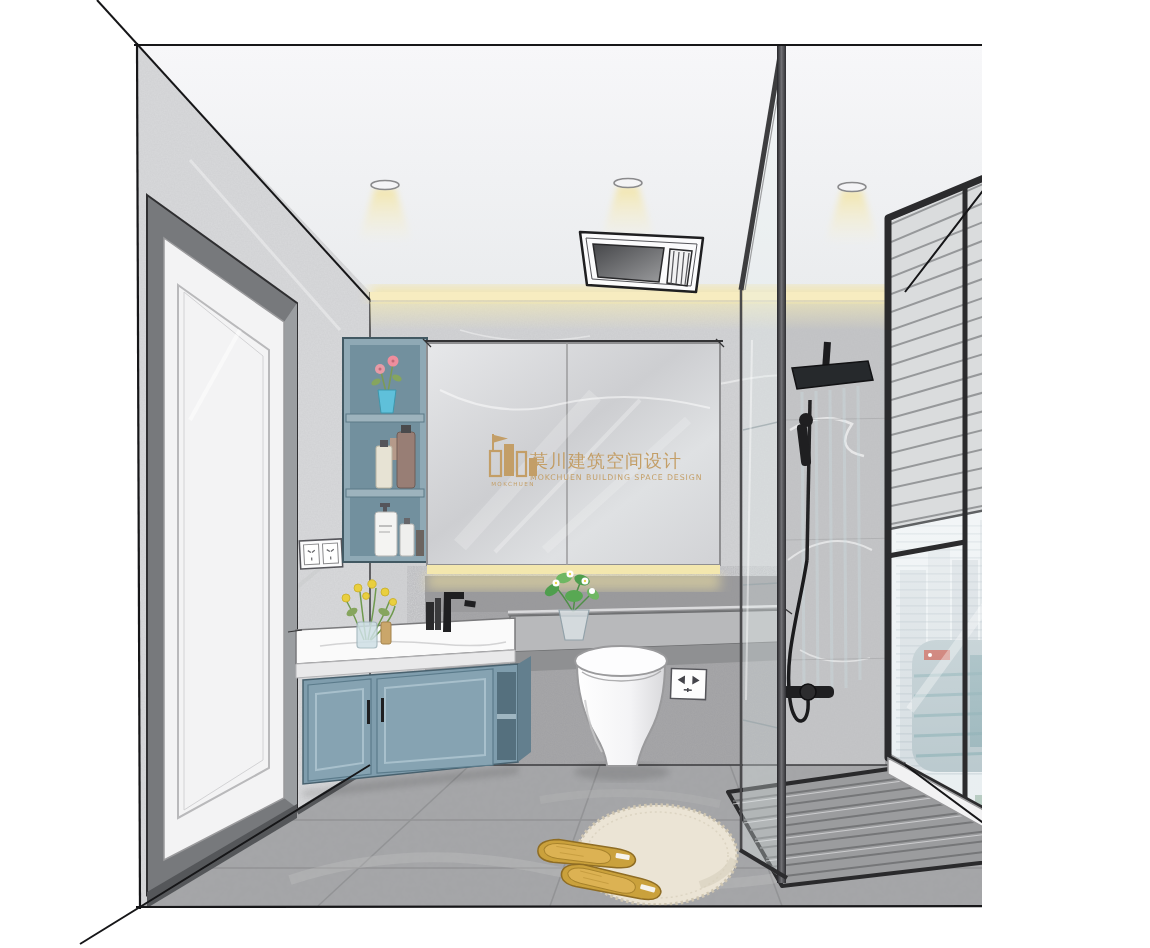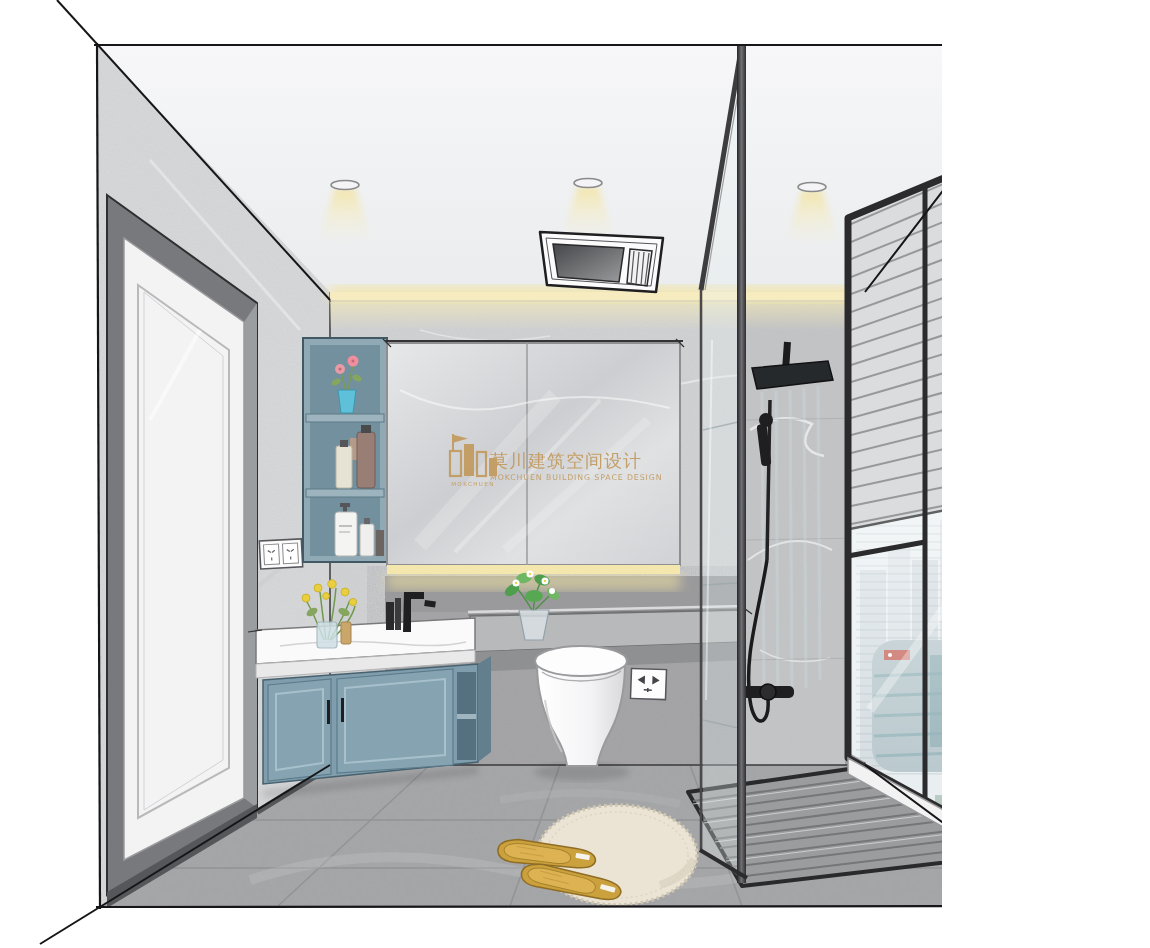--- a/index.html
+++ b/index.html
@@ -1,17 +1,17 @@
 <!DOCTYPE html>
 <html><head>
 <meta charset="utf-8">
 <style>
   html,body{margin:0;padding:0;background:#ffffff;}
   .canvas{position:relative;width:942px;height:948px;background:#fca5a5;overflow:hidden;
-          font-family:"DejaVu Sans","Liberation Sans",sans-serif;}
+          font-family:"DejaVu Sans","Liberation Sans",sans-serif;margin-left:40px;}
   .canvas svg{position:absolute;left:0;top:0;}
   text{font-family:"DejaVu Sans","Liberation Sans",sans-serif;}
   .wm-cn{font-size:18px;letter-spacing:1px;font-weight:500;}
   .wm-en{font-size:7.8px;letter-spacing:0.9px;}
   .wm-cap{font-size:5.6px;letter-spacing:1.4px;}
 </style>
 </head>
 <body>
 
 <div class="canvas">

